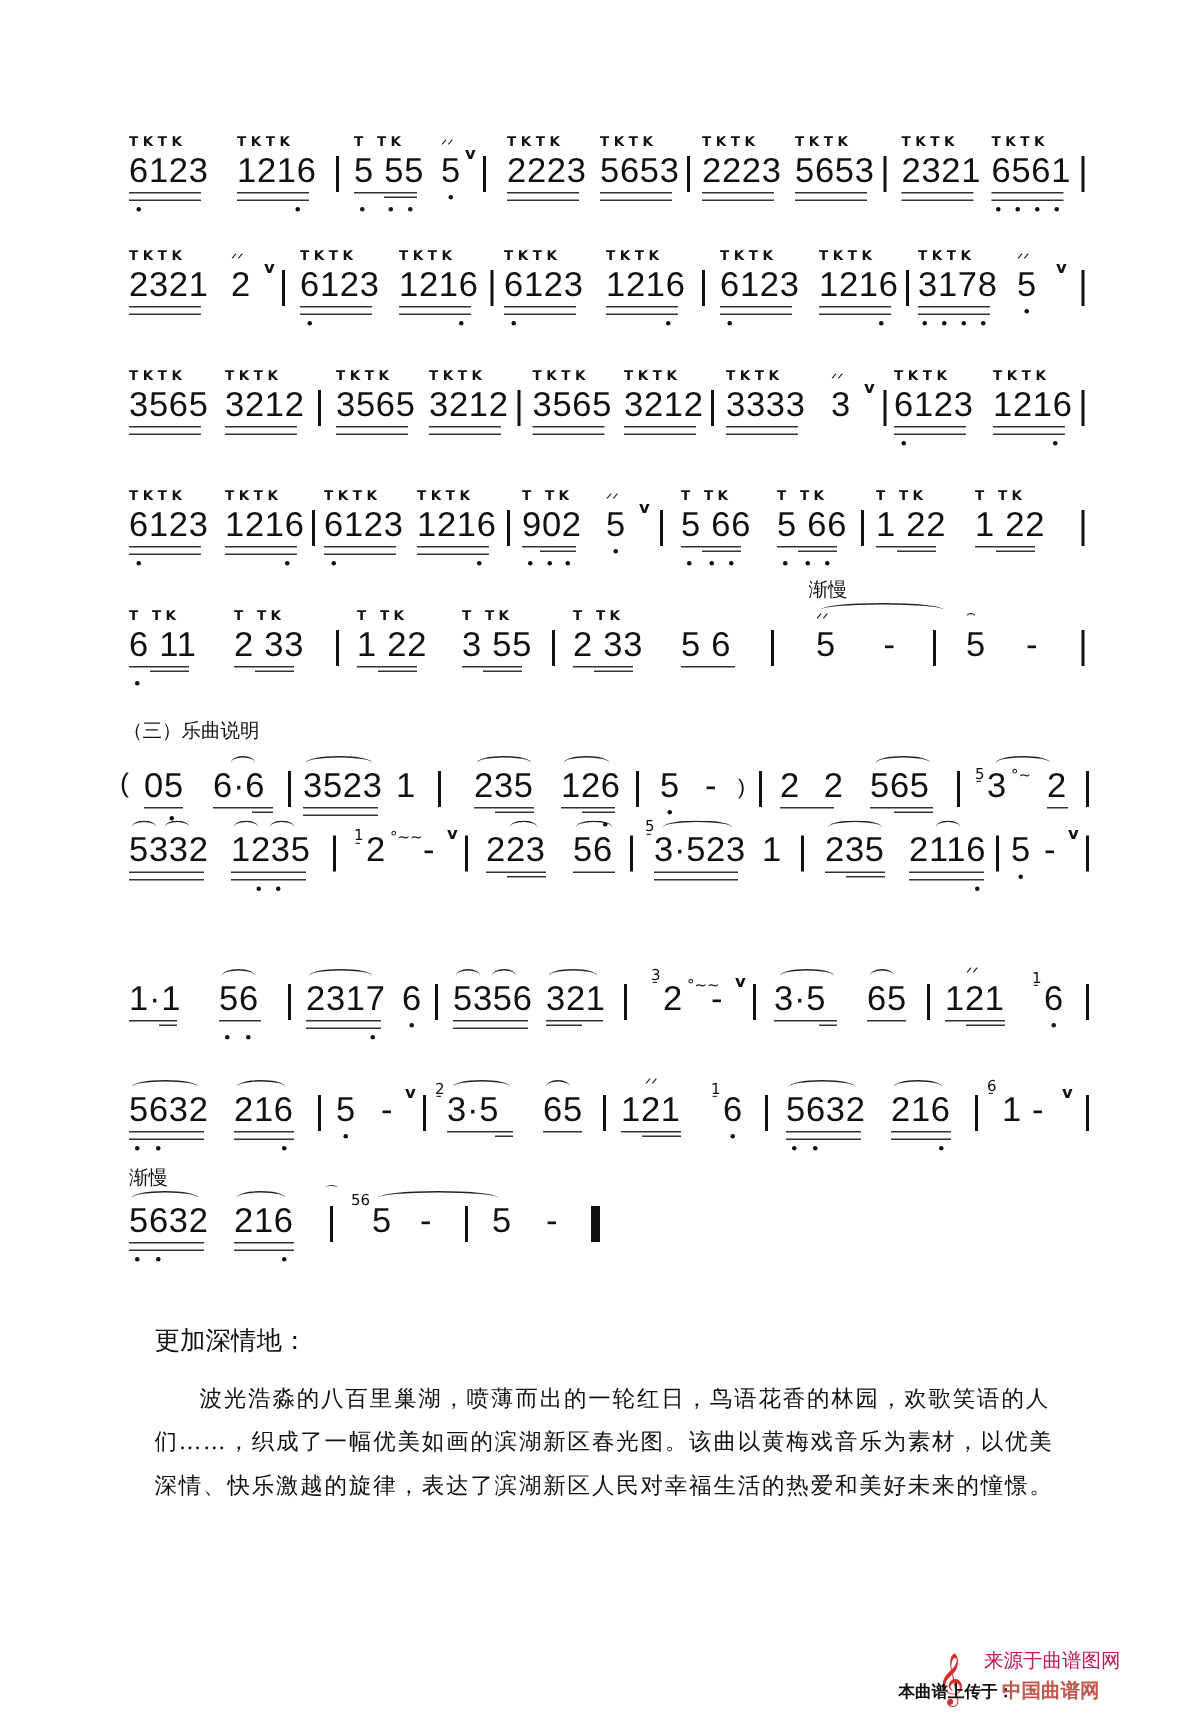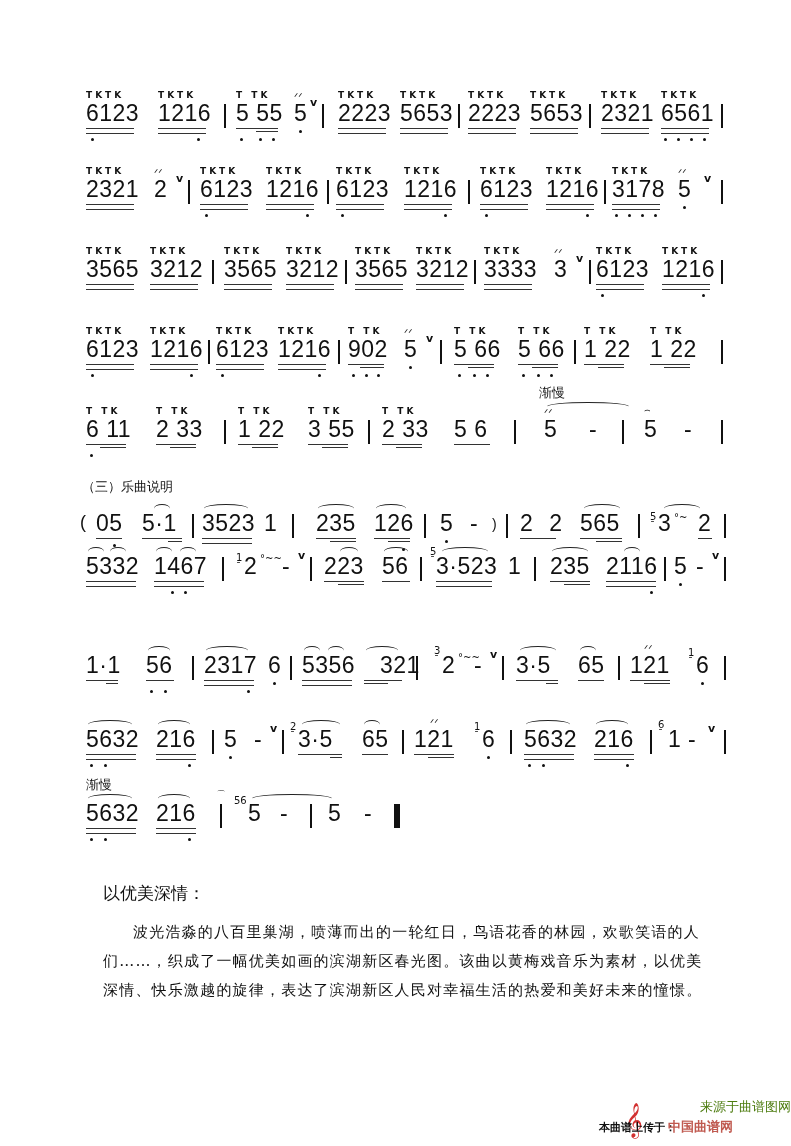--- a/index.html
+++ b/index.html
@@ -12,21 +12,21 @@
   .dot{position:absolute;width:3px;height:3px;border-radius:50%;background:#111;}
   .bar{position:absolute;width:2px;height:24px;background:#111;}
   .dbar{position:absolute;width:5px;height:24px;border-left:2px solid #111;border-right:4px solid #111;box-sizing:border-box;}
   .br{position:absolute;font-size:11px;font-weight:bold;}
   .orn{position:absolute;font-size:10px;}
   .slur{position:absolute;border-top:1.5px solid #222;border-radius:50% 50% 0 0;height:8px;}
   .label{position:absolute;font-family:"DejaVu Serif",serif;font-size:13px;}
   .grace{position:absolute;font-size:10px;line-height:9px;}
   .desc-title{position:absolute;left:103px;top:882px;font-family:"DejaVu Serif",serif;font-size:17px;}
   .desc-body{position:absolute;left:103px;top:918px;width:600px;font-family:"DejaVu Serif",serif;font-size:15px;line-height:29px;text-indent:30px;letter-spacing:1.2px;}
-  .wm1{position:absolute;left:700px;top:1098px;font-size:13px;color:#4d7c0f;}
+  .wm1{position:absolute;left:656px;top:1098px;font-size:13px;color:#be185d;}
   .wm2{position:absolute;left:599px;top:1120px;font-size:11px;font-weight:bold;}
   .wm3{position:absolute;left:668px;top:1118px;font-size:13px;color:#c05a50;font-weight:bold;}
   .clef{position:absolute;left:625px;top:1102px;font-size:30px;color:#d23030;}
 </style>
 </head>
 <body>
 
 <div class="row" style="top:90px;">
   <span class="tk" style="left:2px">TKTK</span>
   <span class="notes" style="left:2px">6123</span>
@@ -261,21 +261,21 @@
   <div class="bar" style="left:637px;top:14px"></div>
 </div>
 
 <span class="label" style="left:82px;top:478px;">（三）乐曲说明</span>
 
 <div class="row" style="top:500px;">
   <span class="notes" style="left:-4px;font-size:18px;top:12px">(</span>
   <span class="notes" style="left:12px">05</span>
   <div class="ul1" style="left:12px;top:38px;width:26px"></div>
     <div class="dot" style="left:29px;top:44px"></div>
-  <span class="notes" style="left:58px">5·1</span>
+  <span class="notes" style="left:58px">6·6</span>
   <div class="slur" style="left:70px;top:4px;width:16px"></div>
   <div class="ul1" style="left:58px;top:38px;width:40px"></div>
     <div class="ul1" style="left:84px;top:41px;width:14px"></div>
   <div class="bar" style="left:108px;top:14px"></div>
   <div class="slur" style="left:120px;top:4px;width:44px"></div>
   <span class="notes" style="left:118px">3523</span>
   <div class="ul2" style="left:118px;top:38px;width:50px"></div>
   <span class="notes" style="left:180px">1</span>
   <div class="bar" style="left:208px;top:14px"></div>
   <div class="slur" style="left:234px;top:4px;width:36px"></div>
@@ -309,21 +309,21 @@
   <div class="bar" style="left:640px;top:14px"></div>
 </div>
 
 <div class="row" style="top:543px;">
   <div class="slur" style="left:4px;top:4px;width:16px"></div>
     <div class="slur" style="left:26px;top:4px;width:16px"></div>
   <span class="notes" style="left:2px">5332</span>
   <div class="ul2" style="left:2px;top:38px;width:50px"></div>
   <div class="slur" style="left:72px;top:4px;width:16px"></div>
     <div class="slur" style="left:96px;top:4px;width:16px"></div>
-  <span class="notes" style="left:70px">1467</span>
+  <span class="notes" style="left:70px">1235</span>
   <div class="ul2" style="left:70px;top:38px;width:50px"></div>
     <div class="dot" style="left:87px;top:48px"></div>
     <div class="dot" style="left:100px;top:48px"></div>
   <div class="bar" style="left:138px;top:14px"></div>
   <span class="grace" style="left:152px;top:10px">1<br>ˉ</span>
   <span class="notes" style="left:160px">2</span>
   <span class="orn" style="left:176px;top:10px">°~~</span>
   <span class="notes" style="left:198px">-</span>
   <span class="br" style="left:214px;top:6px">v</span>
   <div class="bar" style="left:226px;top:14px"></div>
@@ -372,21 +372,21 @@
   <div class="ul2" style="left:120px;top:38px;width:50px"></div>
     <div class="dot" style="left:163px;top:48px"></div>
   <span class="notes" style="left:184px">6</span>
   <div class="dot" style="left:189px;top:40px"></div>
   <div class="bar" style="left:206px;top:14px"></div>
   <div class="slur" style="left:220px;top:4px;width:16px"></div>
     <div class="slur" style="left:244px;top:4px;width:16px"></div>
   <span class="notes" style="left:218px">5356</span>
   <div class="ul2" style="left:218px;top:38px;width:50px"></div>
   <div class="slur" style="left:282px;top:4px;width:32px"></div>
-  <span class="notes" style="left:296px">321</span>
+  <span class="notes" style="left:280px">321</span>
   <div class="ul1" style="left:280px;top:38px;width:38px"></div>
     <div class="ul1" style="left:280px;top:41px;width:24px"></div>
   <div class="bar" style="left:332px;top:14px"></div>
   <span class="grace" style="left:350px;top:4px">3<br>ˉ</span>
   <span class="notes" style="left:358px">2</span>
   <span class="orn" style="left:374px;top:10px">°~~</span>
   <span class="notes" style="left:390px">-</span>
   <span class="br" style="left:406px;top:6px">v</span>
   <div class="bar" style="left:418px;top:14px"></div>
   <div class="slur" style="left:436px;top:4px;width:36px"></div>
@@ -473,19 +473,19 @@
   <span class="grace" style="left:150px;top:6px">56</span>
   <div class="slur" style="left:168px;top:4px;width:80px"></div>
   <span class="notes" style="left:164px">5</span>
   <span class="notes" style="left:196px">-</span>
   <div class="bar" style="left:226px;top:14px"></div>
   <span class="notes" style="left:244px">5</span>
   <span class="notes" style="left:280px">-</span>
   <div class="dbar" style="left:310px;top:14px"></div>
 </div>
 
-<div class="desc-title">以优美深情：</div>
+<div class="desc-title">更加深情地：</div>
 <div class="desc-body">波光浩淼的八百里巢湖，喷薄而出的一轮红日，鸟语花香的林园，欢歌笑语的人们……，织成了一幅优美如画的滨湖新区春光图。该曲以黄梅戏音乐为素材，以优美深情、快乐激越的旋律，表达了滨湖新区人民对幸福生活的热爱和美好未来的憧憬。</div>
 
 <div class="clef">𝄞</div>
 <div class="wm1">来源于曲谱图网</div>
 <div class="wm2">本曲谱上传于：</div>
 <div class="wm3">中国曲谱网</div>
 
 </body></html>

